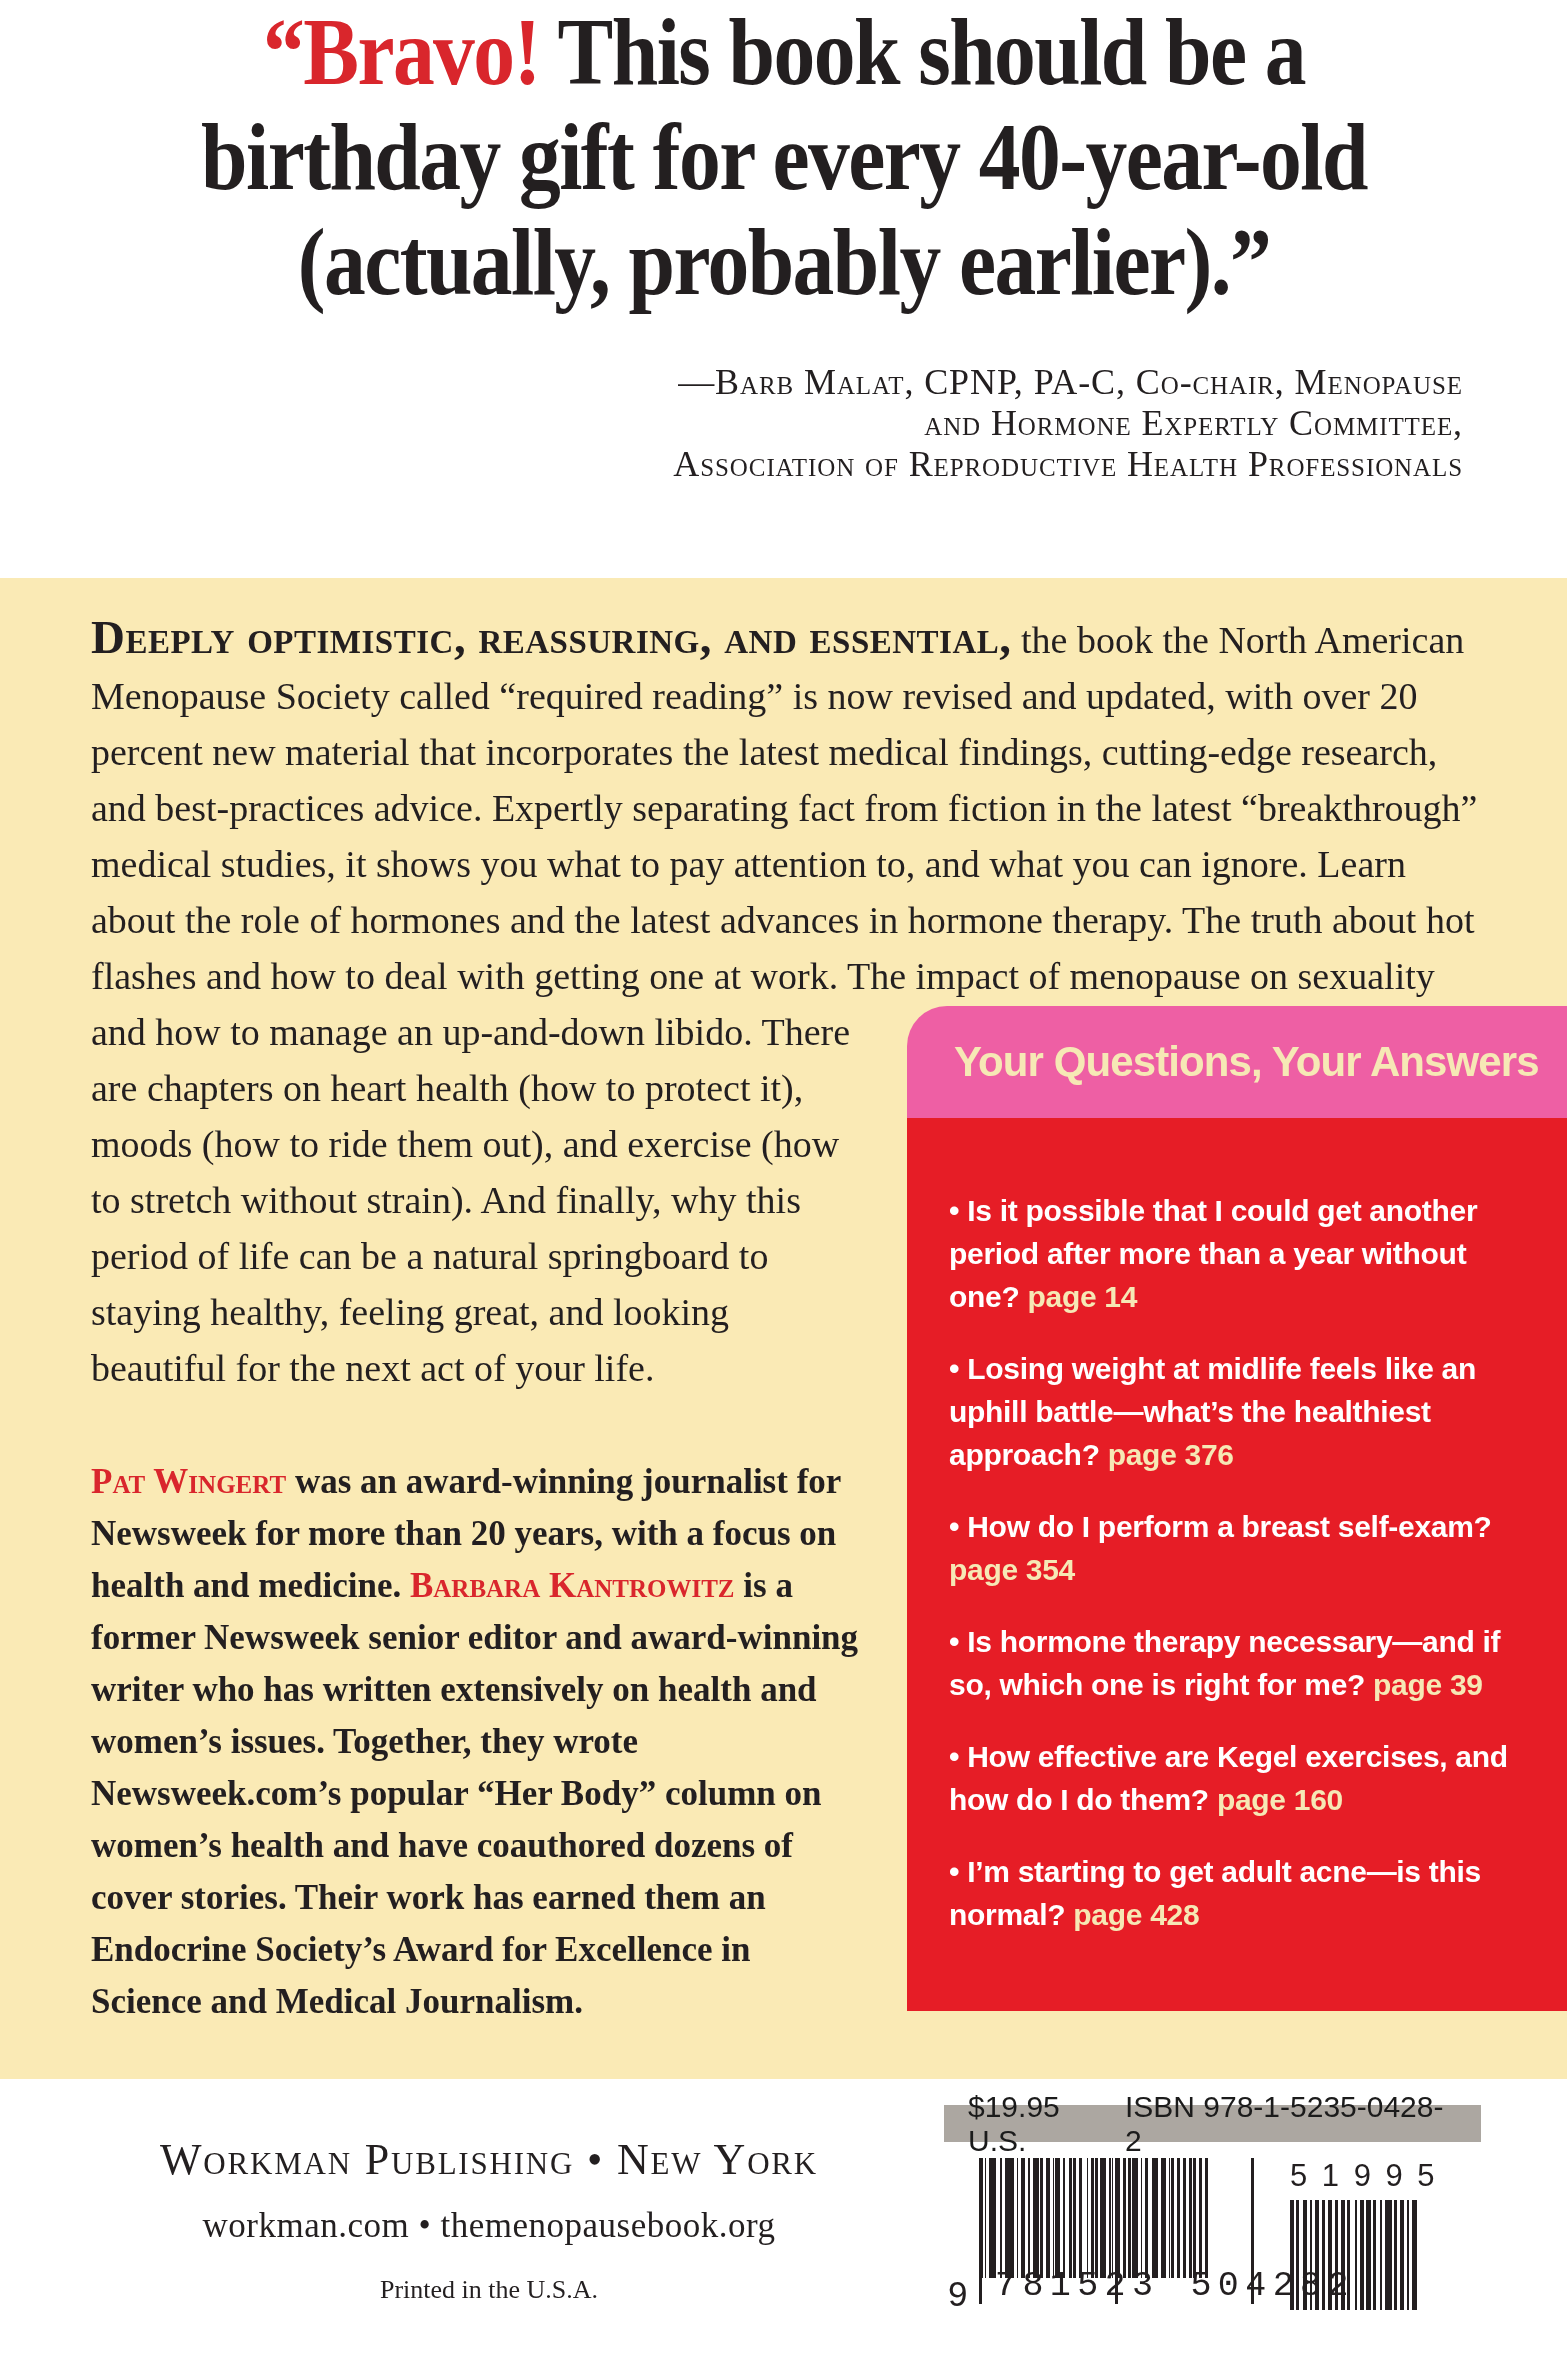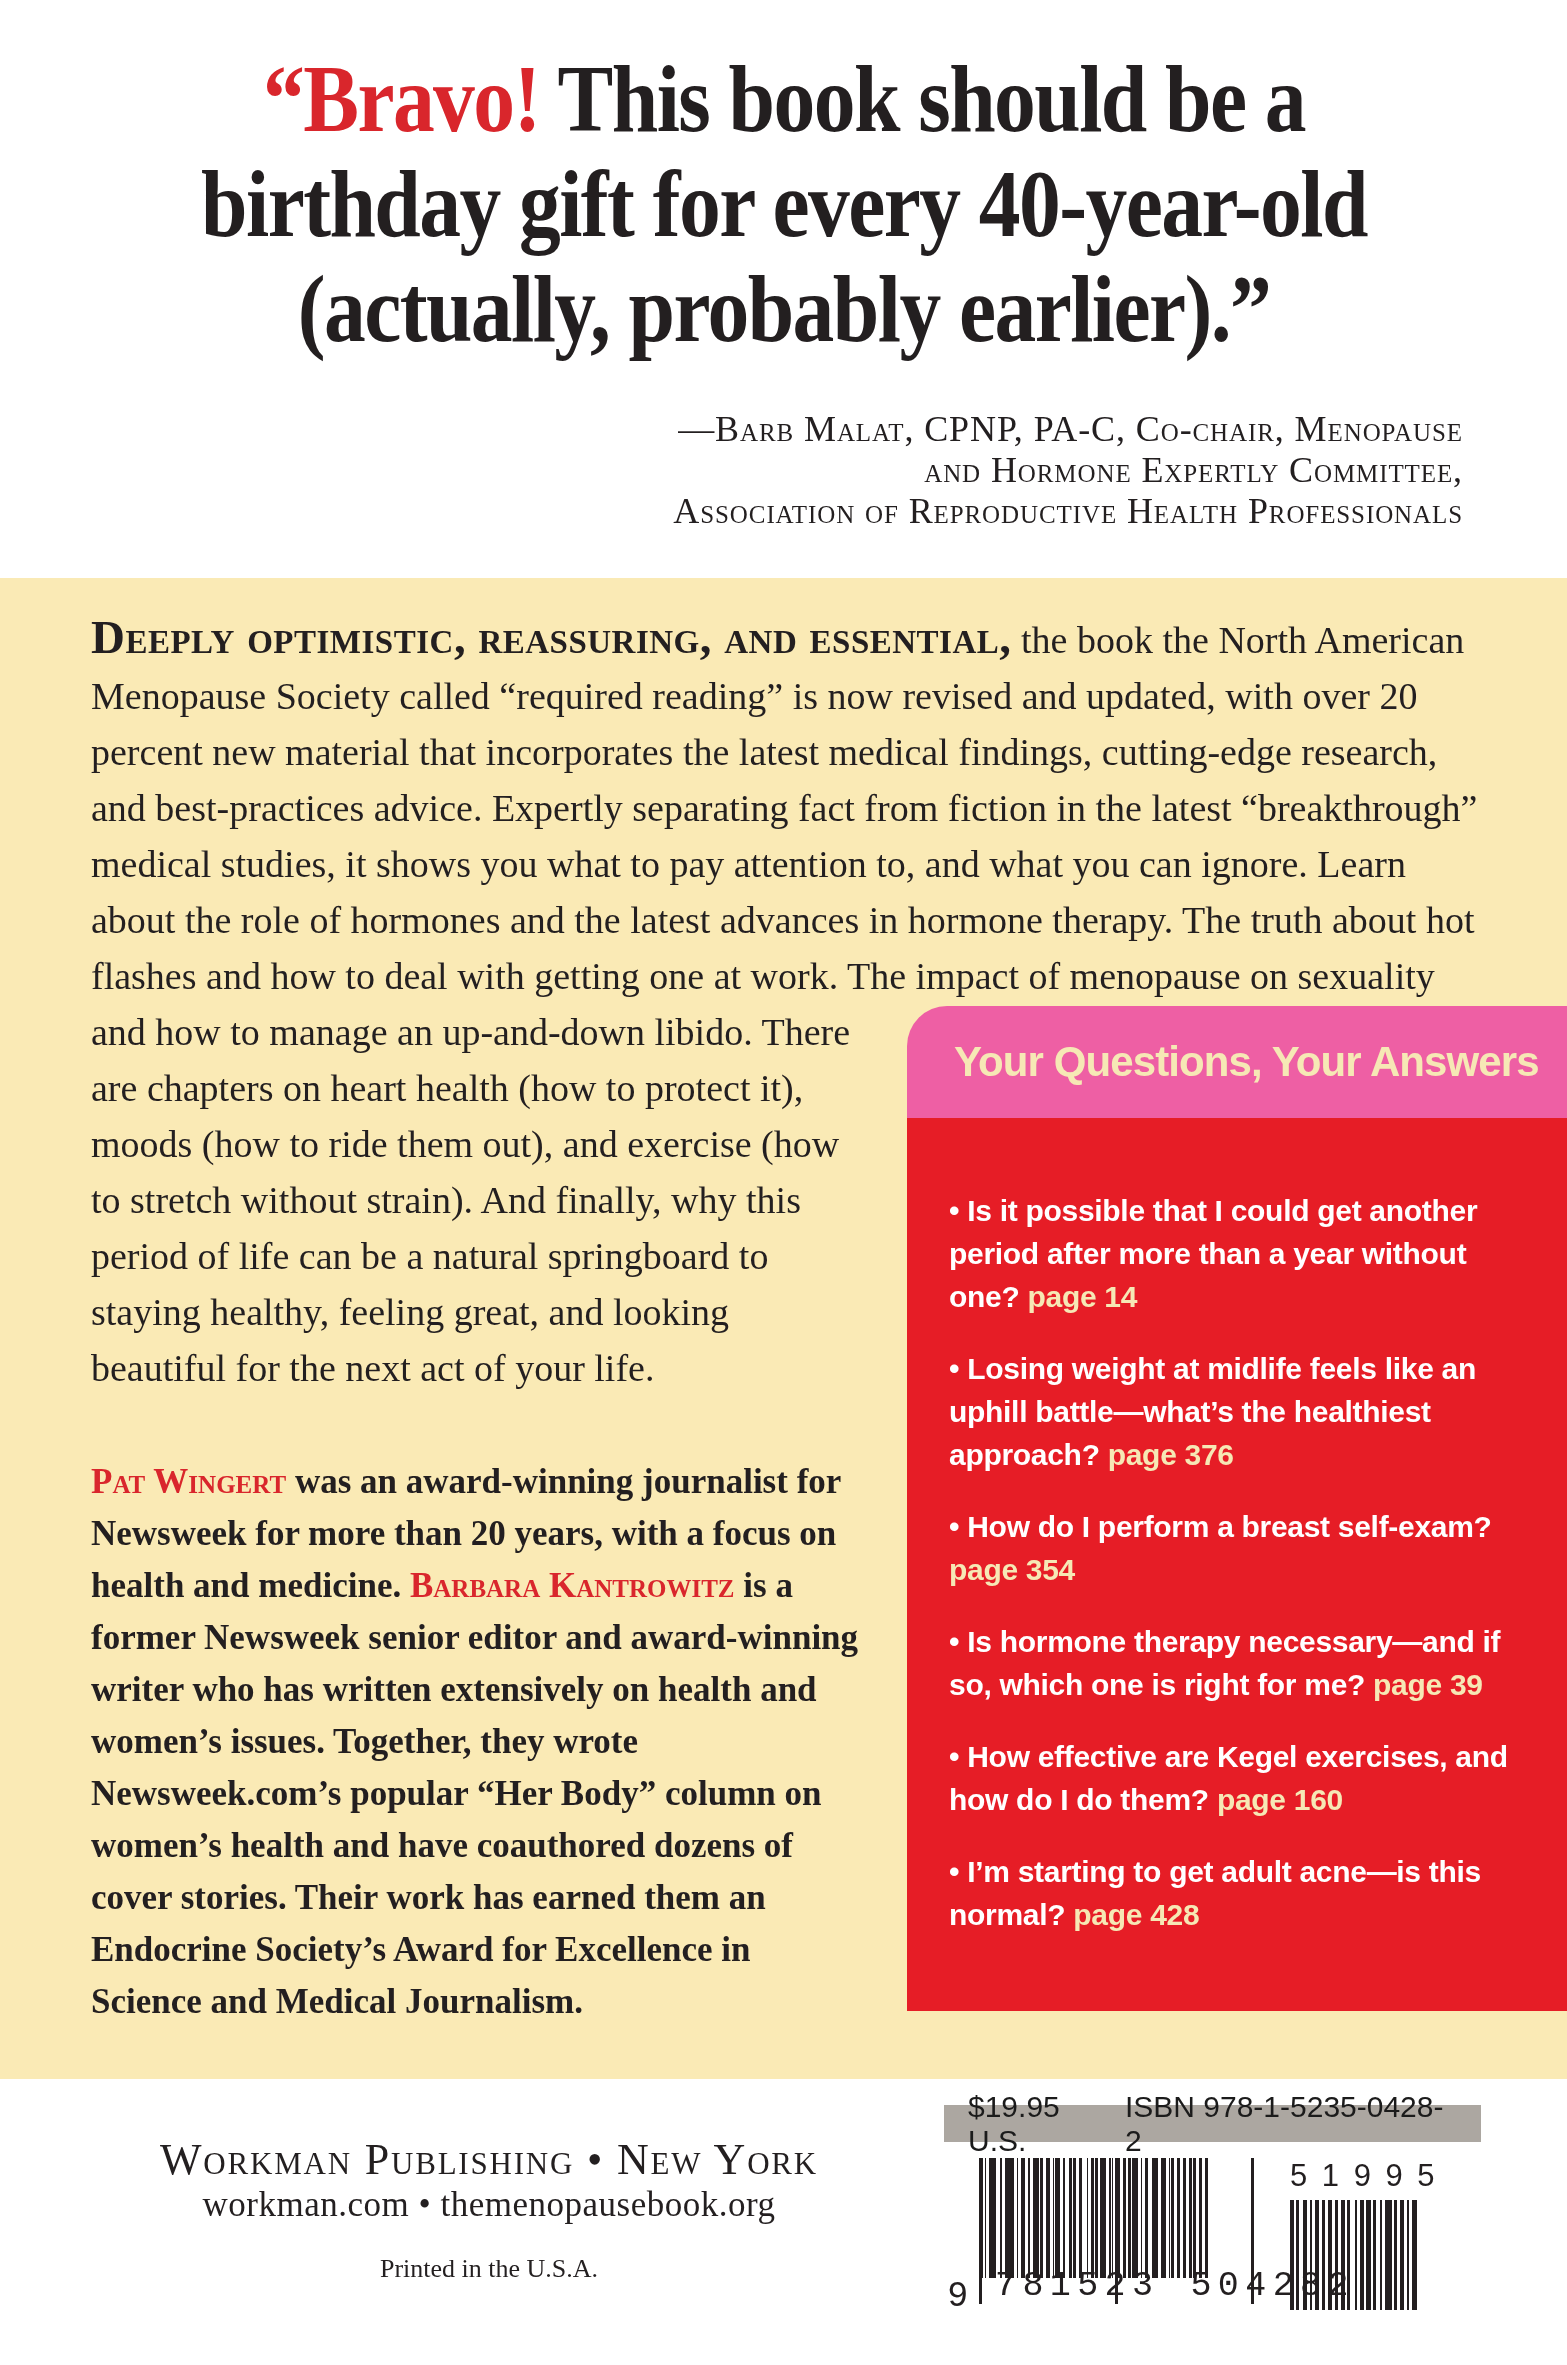--- a/index.html
+++ b/index.html
@@ -15,21 +15,21 @@
   .page{
     position:relative;
     width:1568px;height:2366px;
     background:#ffffff;
     font-family:"Liberation Serif", serif;
     color:var(--ink);
     overflow:hidden;
   }
 
   
-  .quote-section{height:578px;box-sizing:border-box;padding-top:47px;}
+  .quote-section{height:578px;box-sizing:border-box;}
   .headline{
     text-align:center;
     font-weight:bold;
     font-size:95px;
     line-height:105px;
     letter-spacing:-1.8px;
     transform:scaleX(0.88);
     transform-origin:50% 0;
     white-space:nowrap;
   }
@@ -108,21 +108,21 @@
   }
   .bio .it{margin-top:20px;}
 
   
   .bottom-section{height:287px;display:flex;background:#ffffff;}
   .publisher{width:910px;box-sizing:border-box;padding:56px 0 0 68px;text-align:center;}
   .pub-name{
     font-variant:small-caps;
     font-size:44px;line-height:49px;letter-spacing:1.8px;
   }
-  .pub-sites{font-size:35px;line-height:40px;margin-top:1px;letter-spacing:0.5px;}
+  .pub-sites{font-size:35px;line-height:40px;margin-top:22px;letter-spacing:0.5px;}
   .pub-printed{font-size:26px;margin-top:29px;}
 
   .barcode-area{flex:1;box-sizing:border-box;padding-top:26px;}
   .isbn-bar{
     margin-left:34px;width:537px;height:37px;box-sizing:border-box;
     background:var(--gray);
     display:flex;justify-content:space-between;align-items:center;
     padding:0 24px;
     font-family:"Liberation Sans", sans-serif;
     font-size:30px;color:#1b1b1b;

